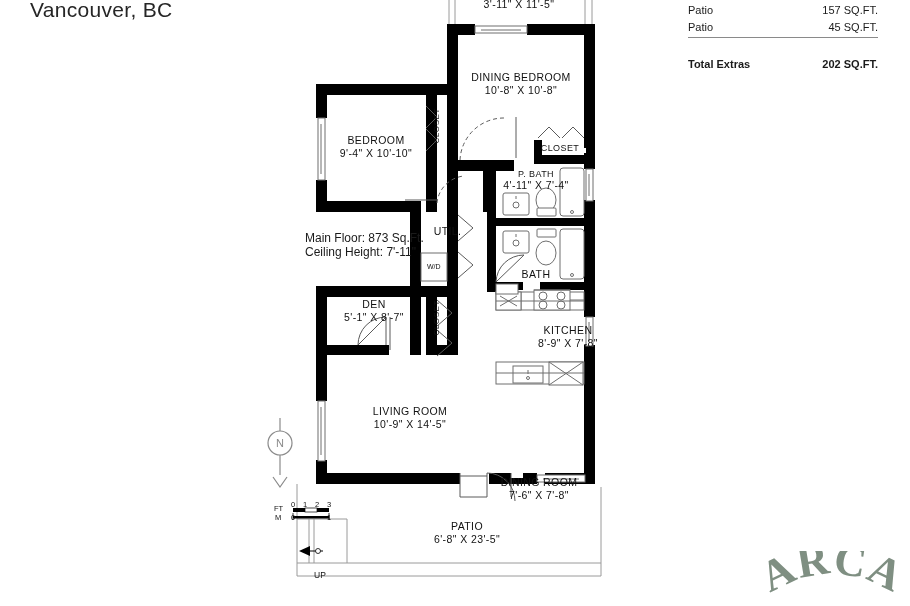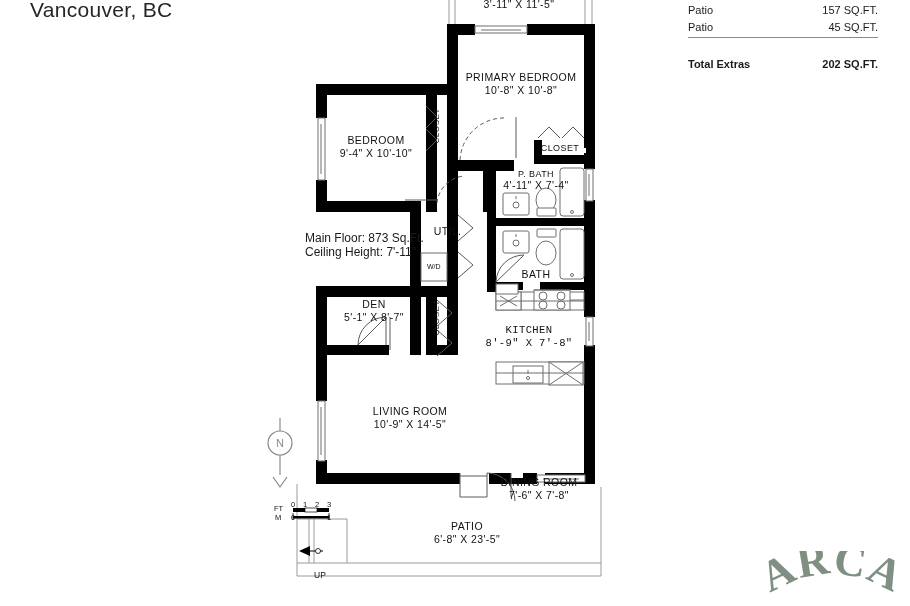--- a/index.html
+++ b/index.html
@@ -324,21 +324,21 @@
       <circle cx="318" cy="551" r="2.5" fill="#ffffff" stroke="#000000" stroke-width="0.8"></circle>
     </g>
 
   </svg>
 
   <div class="rl" style="left:519px;top:-2px;">
     <span class="dm">3'-11" X 11'-5"</span>
   </div>
 
   <div class="rl" style="left:521px;top:71px;">
-    <span class="nm">PRIMARY BEDROOM</span>
+    <span class="nm">DINING BEDROOM</span>
     <span class="dm">10'-8" X 10'-8"</span>
   </div>
 
   <div class="rl" style="left:376px;top:134px;">
     <span class="nm">BEDROOM</span>
     <span class="dm">9'-4" X 10'-10"</span>
   </div>
 
   <div class="rl small" style="left:536px;top:169px;">
     <span class="nm">P. BATH</span>
@@ -351,21 +351,21 @@
 
   <div class="rl" style="left:435px;top:225px;padding-left:25px;">
     <span class="nm">UTIL.</span>
   </div>
 
   <div class="rl" style="left:374px;top:298px;">
     <span class="nm">DEN</span>
     <span class="dm">5'-1" X 8'-7"</span>
   </div>
 
-  <div class="rl" style="left:529px;top:324px;font-family:Liberation Mono, monospace;">
+  <div class="rl" style="left:568px;top:324px;">
     <span class="nm">KITCHEN</span>
     <span class="dm">8'-9" X 7'-8"</span>
   </div>
 
   <div class="rl" style="left:410px;top:405px;">
     <span class="nm">LIVING ROOM</span>
     <span class="dm">10'-9" X 14'-5"</span>
   </div>
 
   <div class="rl" style="left:539px;top:448px;margin-top:28px;">

